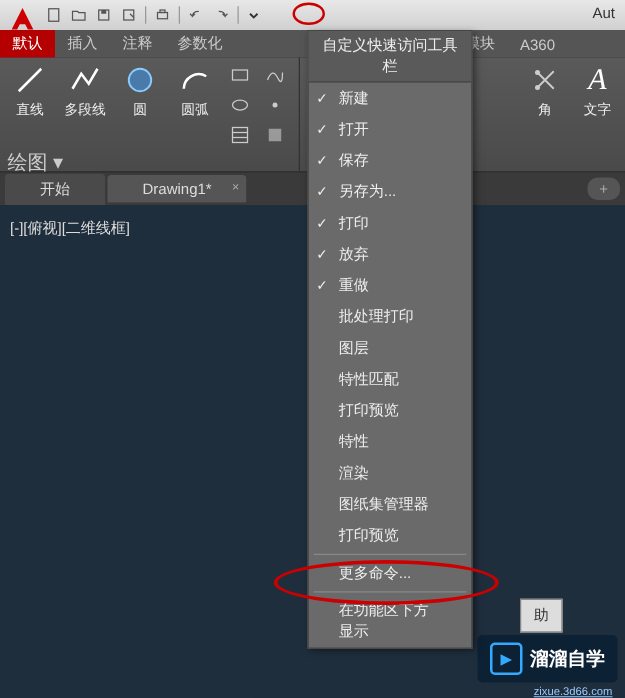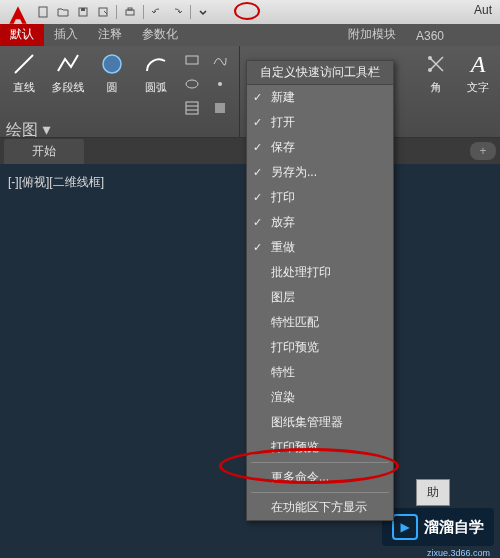--- a/index.html
+++ b/index.html
@@ -30,32 +30,32 @@
   
   .doc-tabs { height: 26px; background: #3a3a3a; display: flex; align-items: center; gap: 2px; padding: 0 4px; }
   .doc-tab { padding: 4px 28px; font-size: 12px; color: #ddd; background: #4a4a4a; border-radius: 3px 3px 0 0; position: relative; }
   .doc-tab.active { background: #555; }
   .doc-tab .close { position: absolute; right: 6px; top: 5px; font-size: 10px; color: #aaa; }
   .doc-add { width: 26px; height: 18px; background: #555; border-radius: 8px; display: flex; align-items: center; justify-content: center; color: #aaa; font-size: 12px; margin-left: 4px; }
   
   .canvas { position: absolute; top: 164px; left: 0; right: 0; bottom: 0; background: #1f2e3d; }
   .viewport-label { position: absolute; top: 10px; left: 8px; color: #ddd; font-size: 12px; }
   
-  .dropdown-menu { position: absolute; top: 24px; left: 246px; width: 148px; background: #6a6a6a; border: 1px solid #444; z-index: 30; box-shadow: 2px 2px 6px rgba(0,0,0,0.5); margin-top: 36px; }
+  .dropdown-menu { position: absolute; top: 24px; left: 246px; width: 132px; background: #6a6a6a; border: 1px solid #444; z-index: 30; box-shadow: 2px 2px 6px rgba(0,0,0,0.5); }
   .menu-header { background: #5a5a5a; color: #eee; font-size: 12px; padding: 3px 6px; text-align: center; border-bottom: 1px solid #444; }
   .menu-item { display: flex; align-items: center; padding: 4px 24px 4px 24px; color: #eee; font-size: 12px; position: relative; cursor: pointer; }
   .menu-item.checked::before { content: "✓"; position: absolute; left: 6px; color: #eee; font-size: 11px; }
   .menu-sep { height: 1px; background: #888; margin: 2px 4px; }
   
   .red-ellipse-bottom { position: absolute; left: 219px; top: 448px; width: 180px; height: 36px; border: 3px solid #c00; border-radius: 50%; pointer-events: none; z-index: 40; }
   
   .watermark { position: absolute; right: 6px; bottom: 12px; display: flex; align-items: center; gap: 6px; background: rgba(10,30,50,0.85); padding: 6px 10px; border-radius: 4px; }
   .wm-icon { width: 26px; height: 26px; border: 2px solid #3af; border-radius: 4px; display: flex; align-items: center; justify-content: center; color: #3af; font-size: 12px; }
   .wm-text { color: #fff; font-size: 15px; font-weight: bold; }
-  .wm-url { position: absolute; right: 10px; bottom: 0px; color: #9cf; font-size: 9px; }
+  .wm-url { position: absolute; right: 10px; bottom: 0px; color: #9cf; font-size: 9px; text-decoration: underline; }
   
   .help-btn { position: absolute; right: 50px; bottom: 52px; background: #ddd; border: 1px solid #888; padding: 4px 10px; font-size: 12px; color: #333; }
 </style>
 </head>
 <body>
 
 <div class="qat">
   <div class="logo">
     <svg viewBox="0 0 24 24">
         <path d="M4 20 L12 4 L20 20 L16 20 L14 16 L10 16 L8 20 Z" fill="#c00"></path>
@@ -209,20 +209,21 @@
     </div>
     <div class="tool-big">
       <div class="tool-icon" style="font-size:24px;color:#fff;font-family:serif;font-style:italic">A</div>
       <span>文字</span>
     </div>
   </div>
 </div>
 
 <div class="doc-tabs">
   <div class="doc-tab"><span>开始</span></div>
+  <div class="doc-tab active"><span>Drawing1*</span><span class="close">×</span></div>
   <div style="flex:1"></div>
   <div class="doc-add">
       <span>+</span>
     </div>
 </div>
 
 <div class="canvas">
   <div class="viewport-label">[-][俯视][二维线框]</div>
 </div>
 

